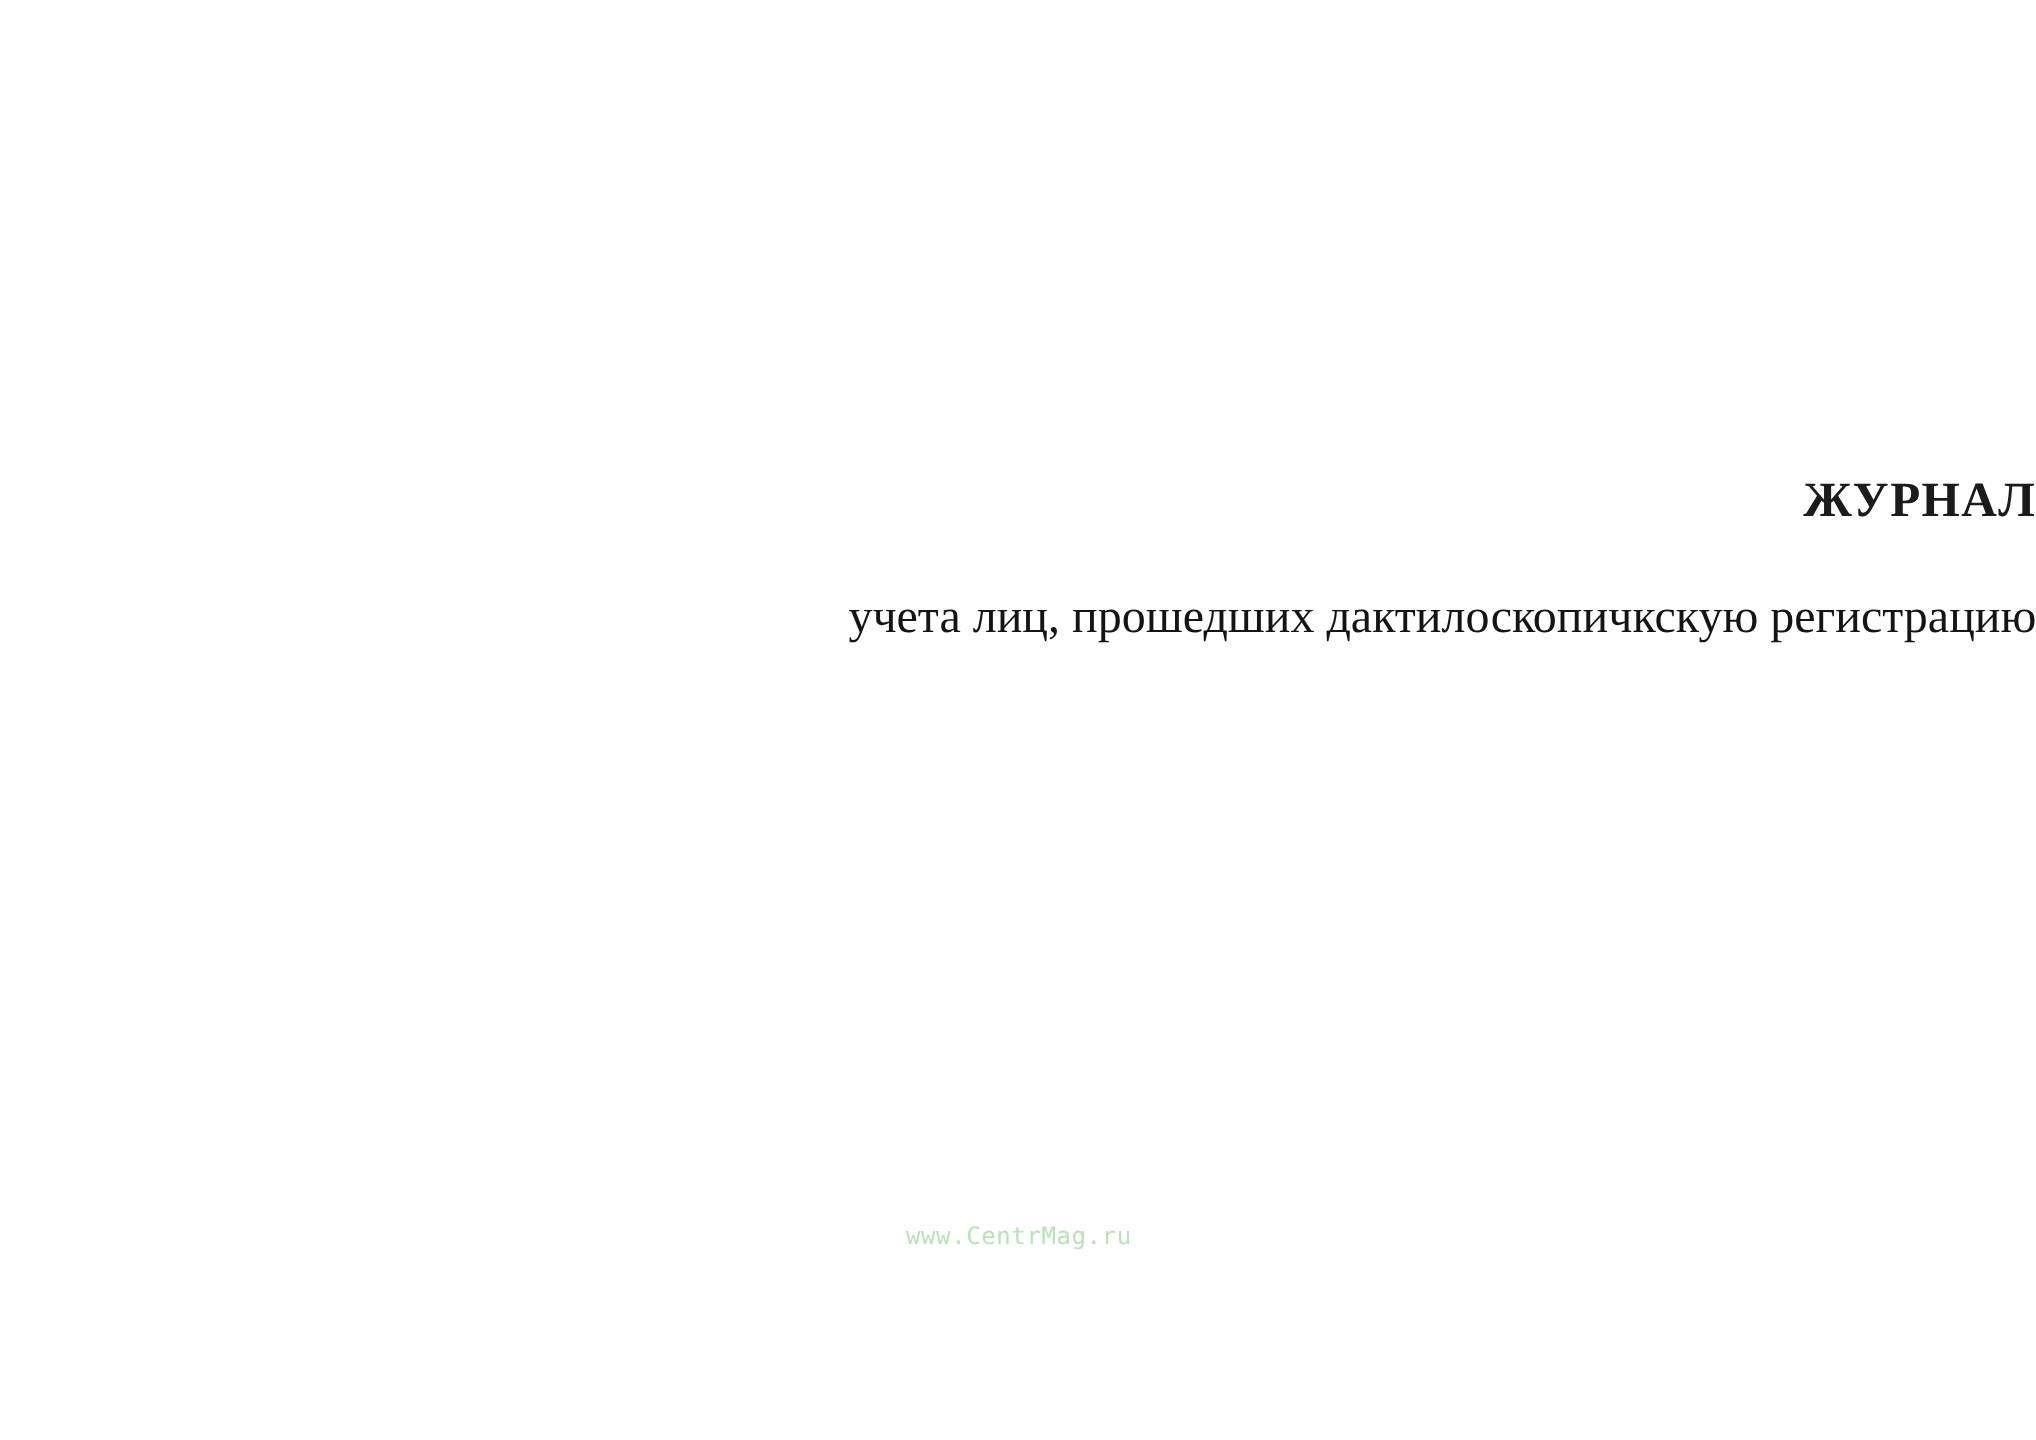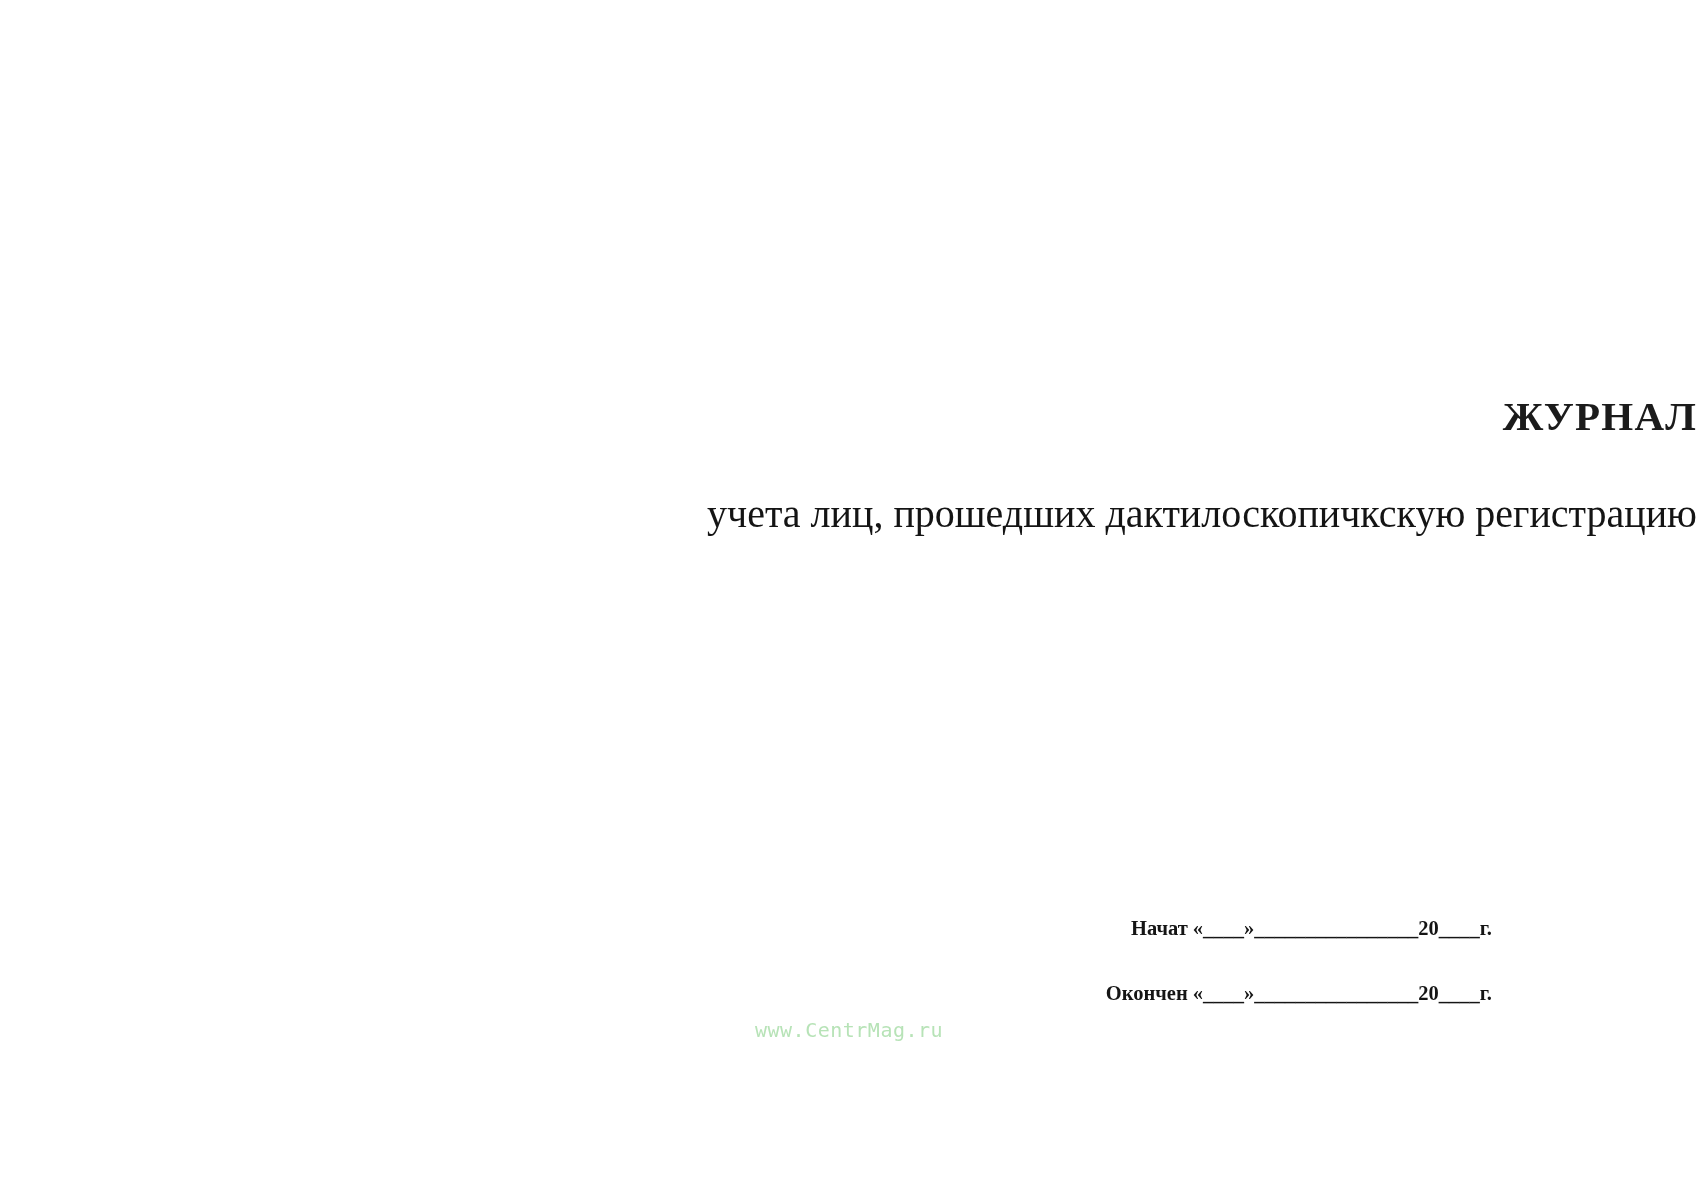--- a/index.html
+++ b/index.html
@@ -80,20 +80,16 @@
 </head>
 <body>
 
 <div class="page">
 
   <div class="title-block">
     <h1 class="doc-title">ЖУРНАЛ</h1>
     <h2 class="doc-subtitle">учета лиц, прошедших дактилоскопичкскую регистрацию</h2>
   </div>
 
-  <div class="footer-fields">
-    <p class="footer-line">Начат «____»________________20____г.</p>
-    <p class="footer-line">Окончен «____»________________20____г.</p>
-  </div>
 
   <div class="watermark">www.CentrMag.ru</div>
 
 </div>
 
 </body></html>

